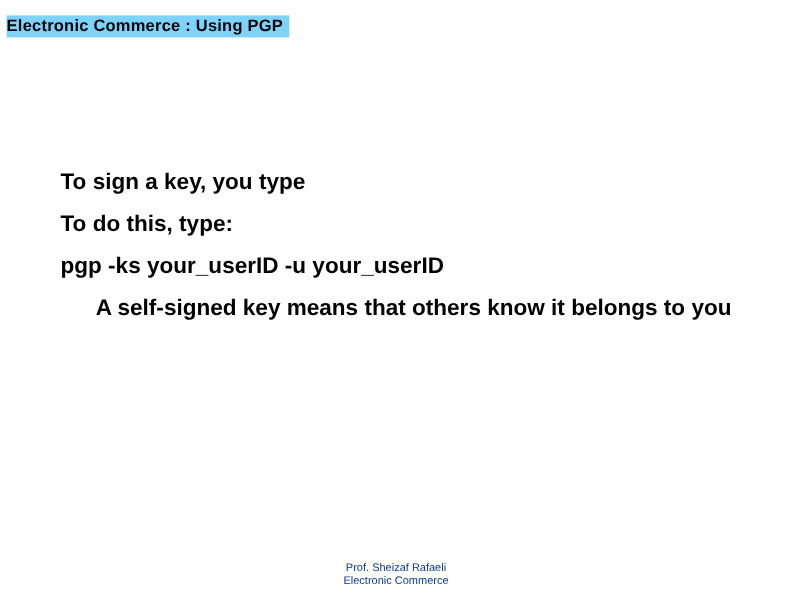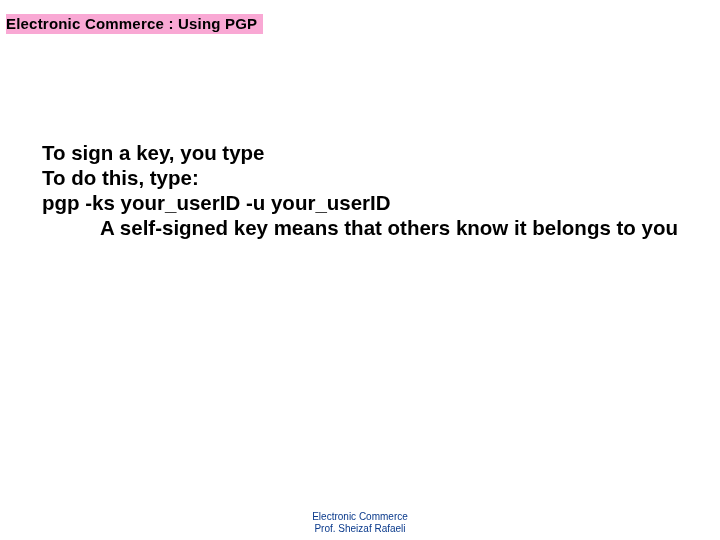--- a/index.html
+++ b/index.html
@@ -24,21 +24,21 @@
     right: 0;
     height: 24px;
   }
   .header-title {
     position: absolute;
     left: 6px;
     top: 0;
     font-size: 15px;
     font-weight: bold;
     letter-spacing: 0.2px;
-    background: #f9a8d4;
+    background: #7dd3fc;
     padding-right: 6px;
     line-height: 20px;
   }
   .header-rule {
     position: absolute;
     top: 7px;
     left: 0;
     right: 6px;
     height: 6px;
     background: #000;
@@ -47,21 +47,21 @@
   .content {
     position: absolute;
     top: 140px;
     left: 42px;
     right: 42px;
     font-weight: bold;
     font-size: 20.5px;
     line-height: 1.22;
   }
   .content p {
-    margin: 0;
+    margin: 13px;
   }
   .p1 { margin-bottom: 14px; }
   .p2 { margin-left: 22px; margin-bottom: 16px; }
   .p3 { margin-bottom: 14px; }
   .p4 { margin-bottom: 10px; }
   .p5 { margin-left: 22px; margin-bottom: 10px; }
   .p6 { margin-left: 22px; text-align: right; }
   .footer {
     position: absolute;
     bottom: 6px;
@@ -98,17 +98,17 @@
 
   <div class="content">
     <p class="p1">To sign a key, you type</p>
     <p class="p4">To do this, type:</p>
     <p class="p5">pgp -ks your_userID -u your_userID</p>
     <p class="p6">A self-signed key means that others know it belongs to you</p>
   </div>
 
   <div class="footer-bar"></div>
   <div class="footer">
+    <div>Prof. Sheizaf Rafaeli</div>
     <div>Electronic Commerce</div>
-    <div>Prof. Sheizaf Rafaeli</div>
   </div>
 
 </div>
 
 </body></html>

